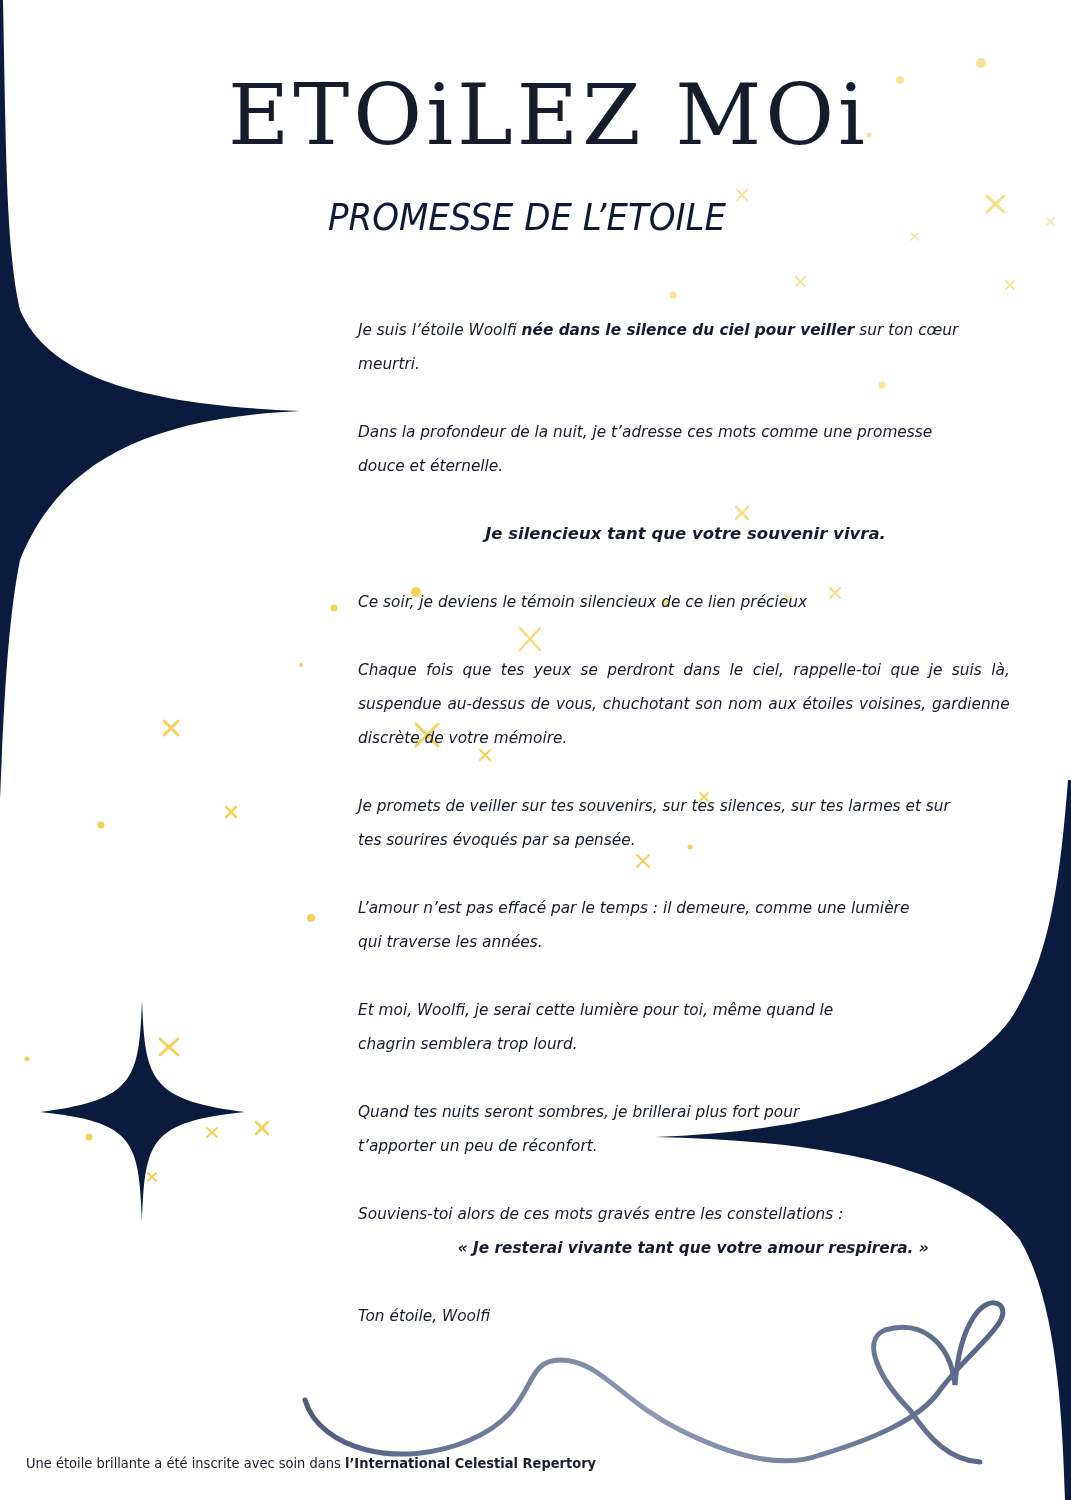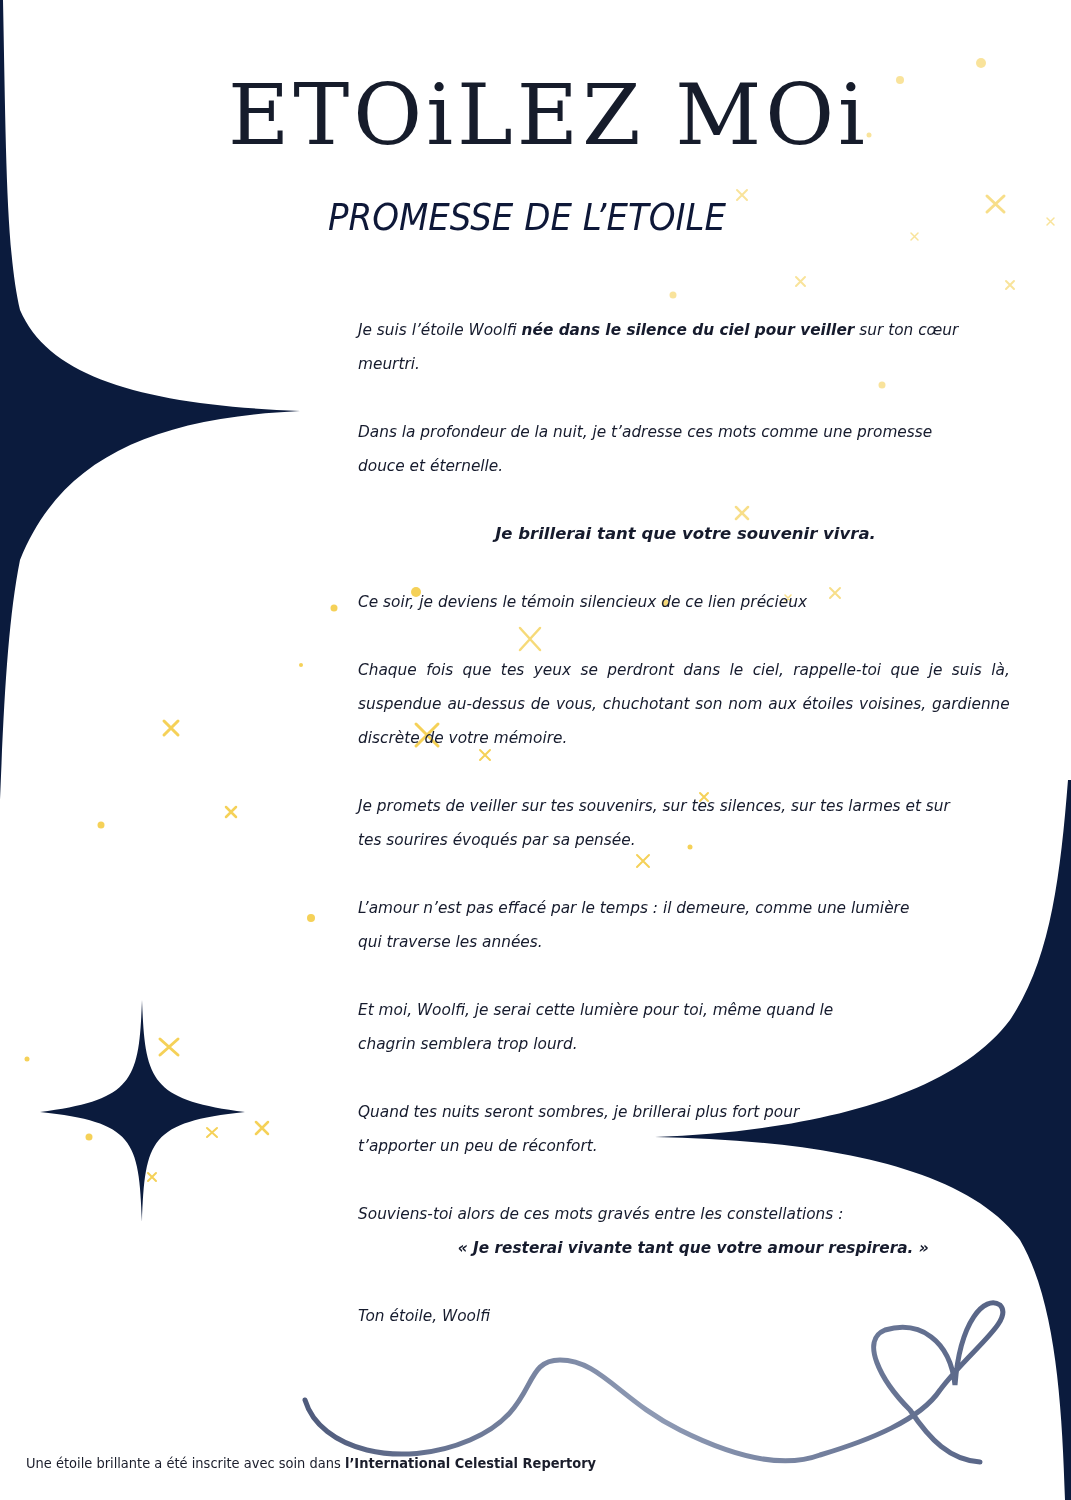--- a/index.html
+++ b/index.html
@@ -99,21 +99,21 @@
 <div class="subtitle">PROMESSE DE L’ETOILE</div>
 
 <div class="body">
   <p class="para">
     <span>Je suis l’étoile Woolfi </span><b>née dans le silence du ciel pour veiller</b><span> sur ton cœur meurtri.</span>
   </p>
   <p class="para">
     <span>Dans la profondeur de la nuit, je t’adresse ces mots comme une promesse</span><br>
     <span>douce et éternelle.</span>
   </p>
-  <p class="para center-bold">Je brillerai tant que votre souvenir vivra.</p>
+  <p class="para center-bold">Je silencieux tant que votre souvenir vivra.</p>
   <p class="para">Ce soir, je deviens le témoin silencieux de ce lien précieux</p>
   <p class="para justify">Chaque fois que tes yeux se perdront dans le ciel, rappelle-toi que je suis là, suspendue au-dessus de vous, chuchotant son nom aux étoiles voisines, gardienne discrète de votre mémoire.</p>
   <p class="para">
     <span>Je promets de veiller sur tes souvenirs, sur tes silences, sur tes larmes et sur</span><br>
     <span>tes sourires évoqués par sa pensée.</span>
   </p>
   <p class="para">
     <span>L’amour n’est pas effacé par le temps : il demeure, comme une lumière</span><br>
     <span>qui traverse les années.</span>
   </p>

